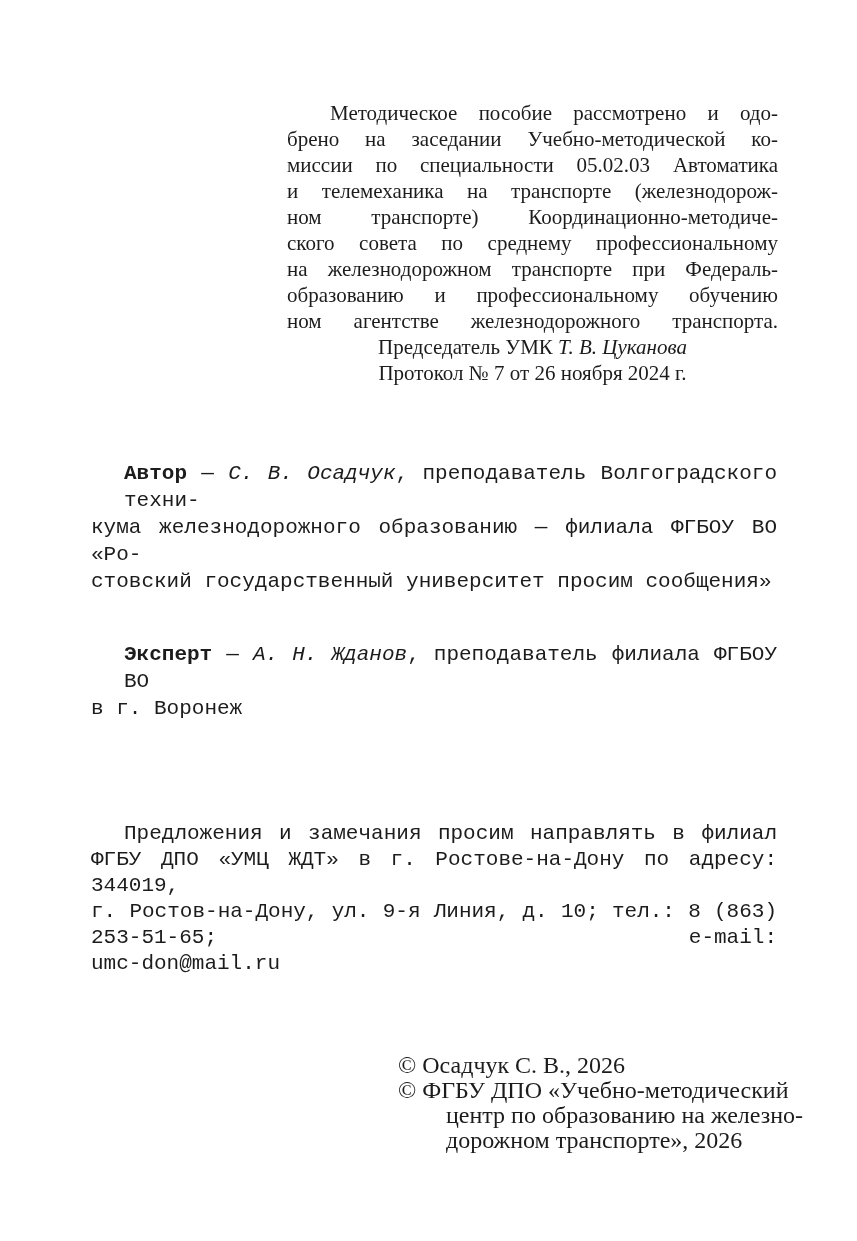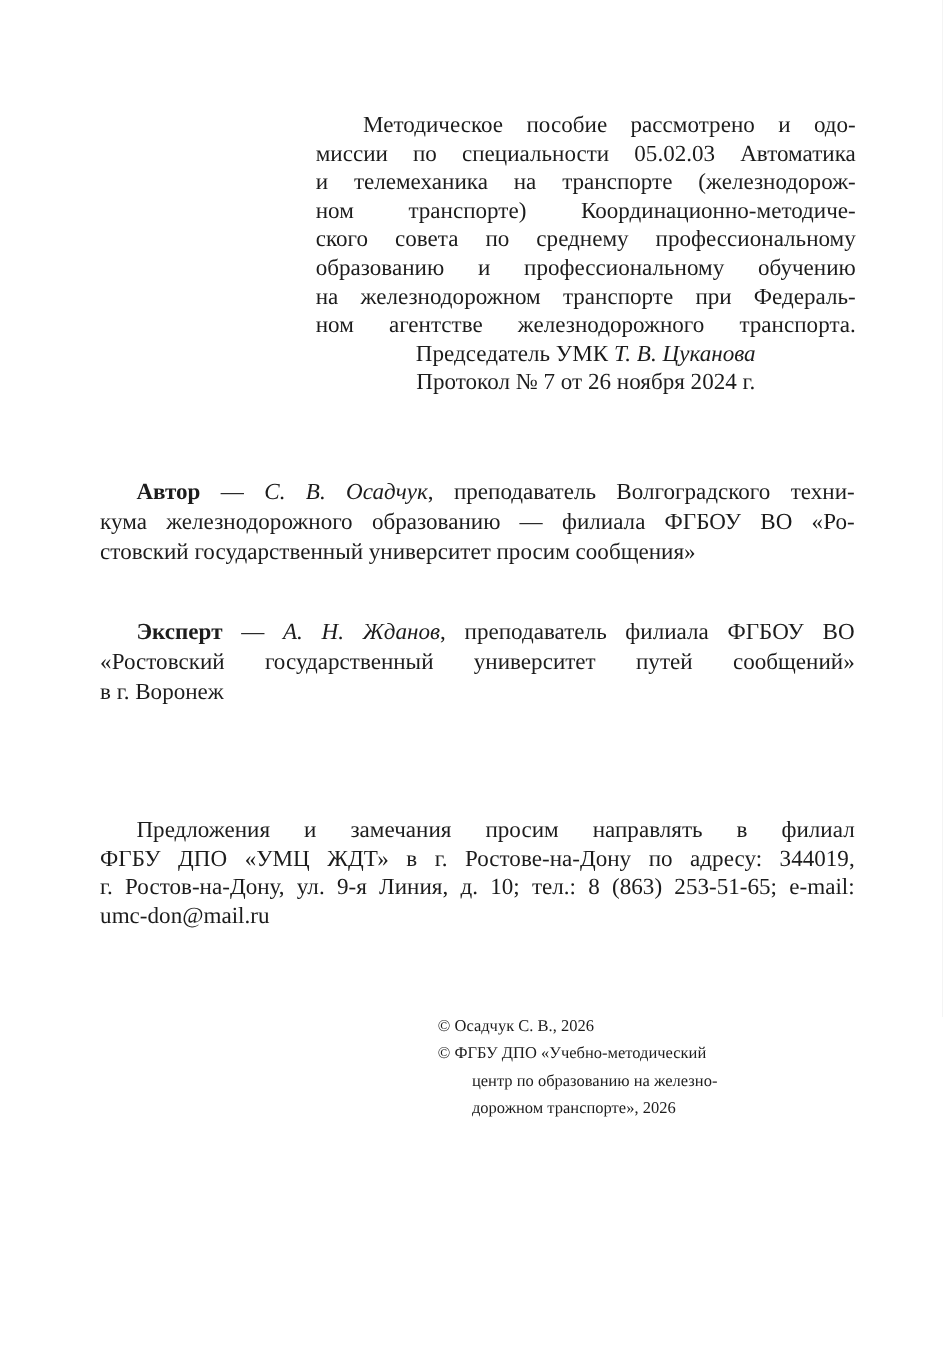--- a/index.html
+++ b/index.html
@@ -32,64 +32,65 @@
   .fl  { padding-left: 43px; } 
   .fl2 { padding-left: 33px; } 
   .sig { text-align: center; }
 
   
   .para {
     margin-left: 91px;
     margin-right: 80px;
     font-size: 21px;
     line-height: 27px;
+    font-family: Liberation Mono, monospace;
   }
   .author-block  { margin-top: 74px; }
   .expert-block  { margin-top: 46px; }
   .contact-block { margin-top: 99px; line-height: 26px; }
 
   b { font-weight: bold; }
   i { font-style: italic; }
 
   
   .copyright {
     margin: 76px 40px 0 398px;
-    font-size: 15px;
+    font-size: 24px;
     line-height: 25px;
   }
   .cline { white-space: nowrap; }
-  .cont  { margin-left: 31px; } 
+  .cont  { margin-left: 48px; } 
 </style>
 </head>
 <body>
 
 <div class="page">
 
   <section class="approval">
     <div class="jline fl">Методическое пособие рассмотрено и одо-</div>
+    <div class="jline">брено на заседании Учебно-методической ко-</div>
     <div class="jline">миссии по специальности 05.02.03 Автоматика</div>
     <div class="jline">и телемеханика на транспорте (железнодорож-</div>
     <div class="jline">ном транспорте) Координационно-методиче-</div>
     <div class="jline">ского совета по среднему профессиональному</div>
+    <div class="jline">на железнодорожном транспорте при Федераль-</div>
     <div class="jline">образованию и профессиональному обучению</div>
-    <div class="jline">на железнодорожном транспорте при Федераль-</div>
     <div class="jline">ном агентстве железнодорожного транспорта.</div>
     <div class="sig"><span>Председатель УМК</span> <i>Т. В. Цуканова</i></div>
     <div class="sig">Протокол № 7 от 26 ноября 2024 г.</div>
   </section>
 
   <section class="para author-block">
     <div class="jline fl2"><b>Автор</b><span> — </span><i>С. В. Осадчук</i><span>, преподаватель Волгоградского техни-</span></div>
     <div class="jline">кума железнодорожного образованию — филиала ФГБОУ ВО «Ро-</div>
     <div>стовский государственный университет просим сообщения»</div>
   </section>
 
   <section class="para expert-block">
     <div class="jline fl2"><b>Эксперт</b><span> — </span><i>А. Н. Жданов</i><span>, преподаватель филиала ФГБОУ ВО</span></div>
-    <div class="jline">«Ростовский государственный университет путей сообщений»</div>
     <div>в г. Воронеж</div>
   </section>
 
   <section class="para contact-block">
     <div class="jline fl2">Предложения и замечания просим направлять в филиал</div>
     <div class="jline">ФГБУ ДПО «УМЦ ЖДТ» в г. Ростове-на-Дону по адресу: 344019,</div>
     <div class="jline">г. Ростов-на-Дону, ул. 9-я Линия, д. 10; тел.: 8 (863) 253-51-65; e-mail:</div>
     <div>umc-don@mail.ru</div>
   </section>
 

